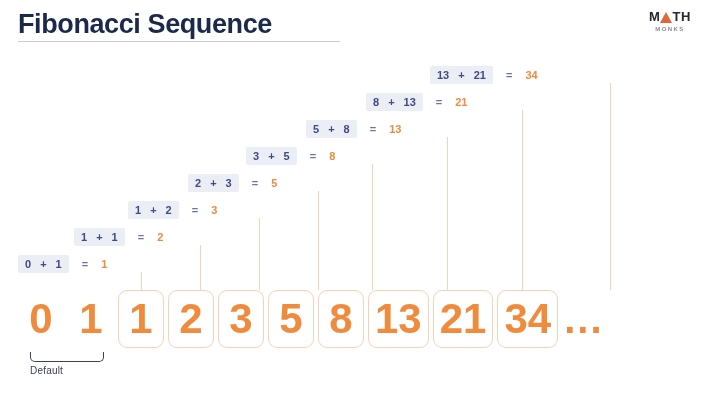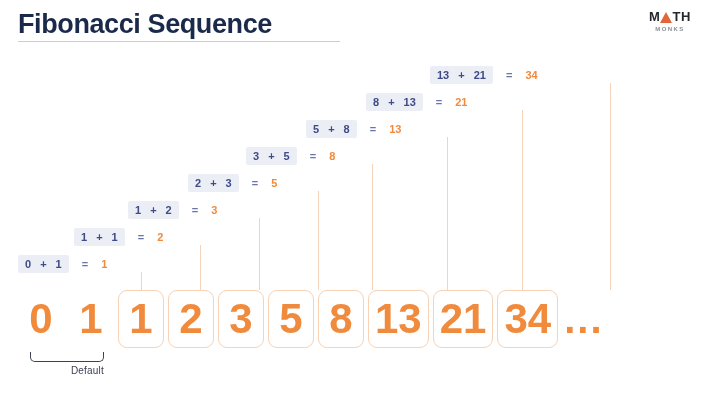--- a/index.html
+++ b/index.html
@@ -149,21 +149,21 @@
     min-width: 40px;
     padding-left: 2px;
   }
 
   
   #default-group {
     position: absolute;
     left: 30px;
     top: 352px;
     width: 74px;
-    text-align: right;
+    text-align: left;
   }
   #default-bracket {
     width: 74px;
     height: 10px;
     border: 1.5px solid #3c4252;
     border-top: none;
     border-bottom-left-radius: 5px;
     border-bottom-right-radius: 5px;
     border-bottom-width: 1.5px;
   }

